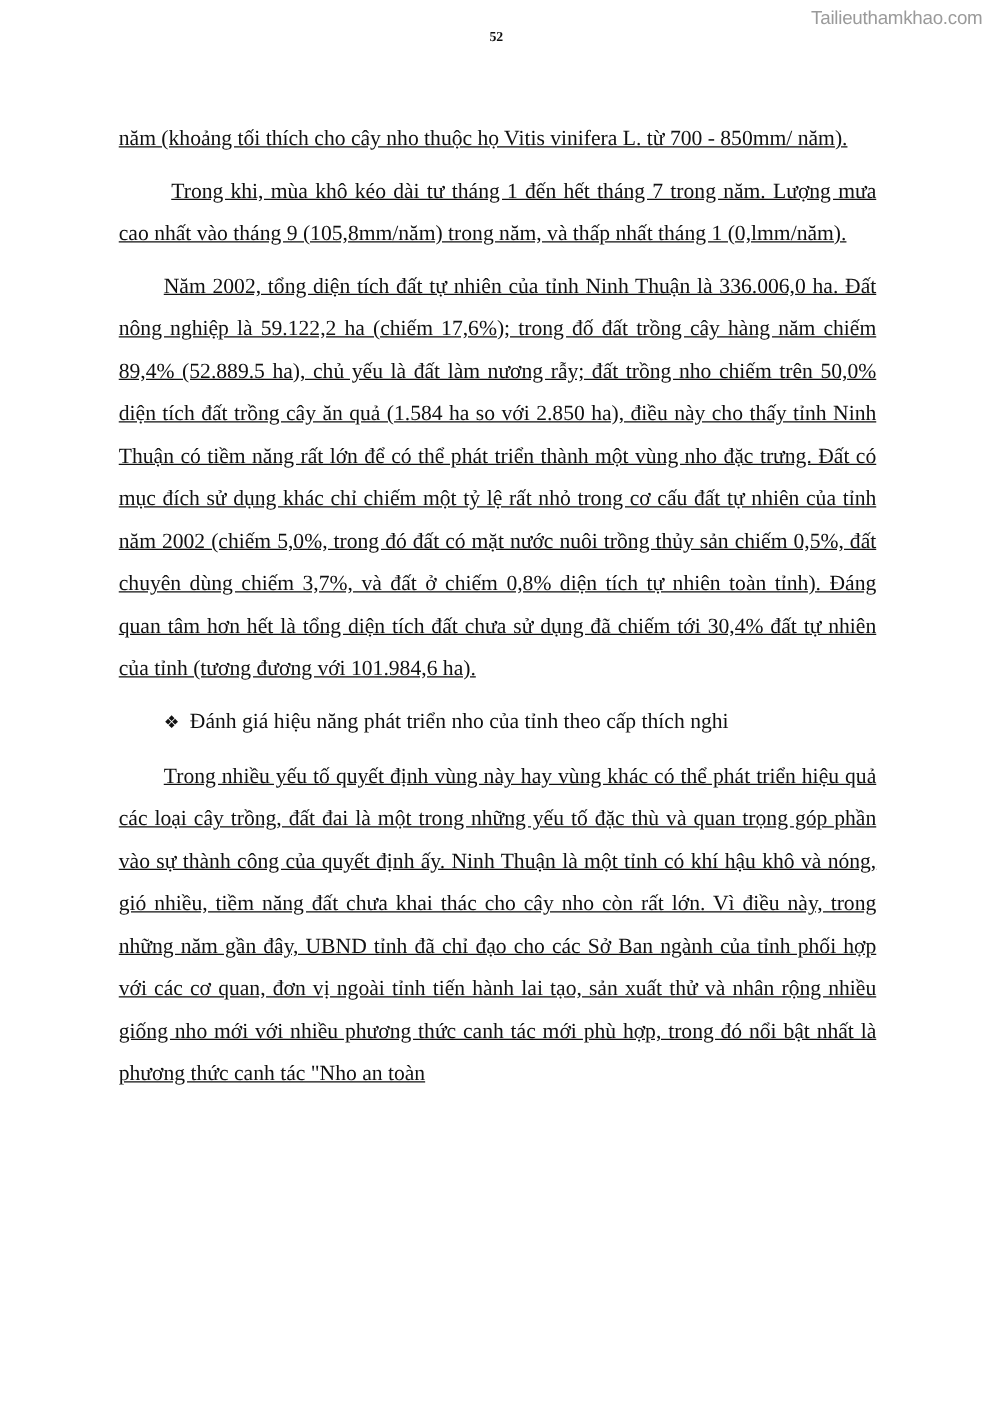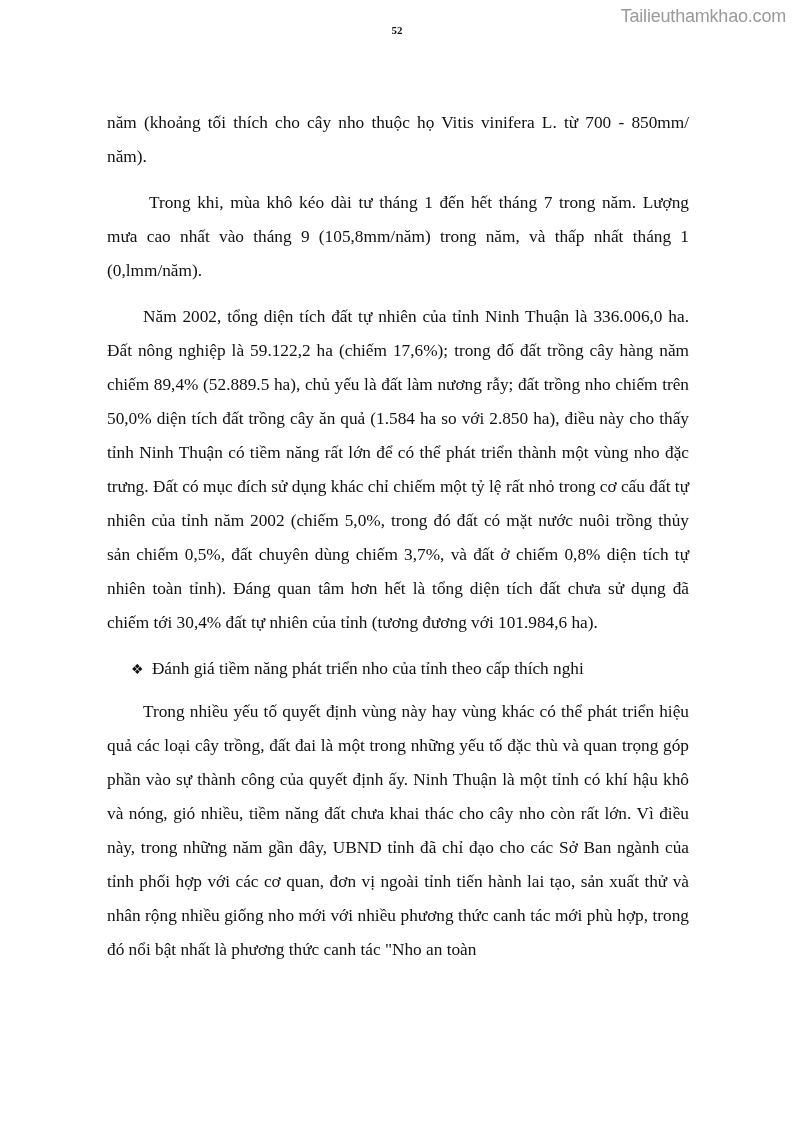--- a/index.html
+++ b/index.html
@@ -1,37 +1,37 @@
 <!DOCTYPE html>
 <html><head>
 <meta charset="utf-8">
 <style>
   html, body { margin: 0; padding: 0; background: #ffffff; }
   body { width: 794px; height: 1123px; position: relative; overflow: hidden;
          font-family: "Liberation Serif", "DejaVu Serif", serif; color: #111; }
   .watermark { position: absolute; top: 6px; right: 8px; font-family: "Liberation Sans", "DejaVu Sans", sans-serif;
-               font-size: 18px; color: #9a9a9a; letter-spacing: -0.2px; }
+               font-size: 15px; color: #9a9a9a; letter-spacing: -0.2px; }
   .page-number { position: absolute; top: 24px; left: 0; width: 794px; text-align: center;
                  font-weight: bold; font-size: 11px; }
   .content { position: absolute; top: 94px; left: 95px; width: 606px; font-size: 17.3px; line-height: 34px; }
-  .para { margin: 12px; text-align: justify; }
+  .para { margin: 0; text-align: justify; text-decoration: underline; }
   .para.indent { text-indent: 36px; }
   .para.indent2 { text-indent: 42px; }
   .gap { margin-top: 8px; }
   .bullet-heading { margin: 8px 0 0 0; padding-left: 36px; }
   .bullet-icon { font-size: 14px; margin-right: 4px; }
 </style>
 </head>
 <body>
 
 <div class="watermark">Tailieuthamkhao.com</div>
 <div class="page-number">52</div>
 
 <div class="content">
   <p class="para">năm (khoảng tối thích cho cây nho thuộc họ Vitis vinifera L. từ 700 - 850mm/ năm).</p>
   <p class="para indent2 gap">Trong khi, mùa khô kéo dài tư tháng 1 đến hết tháng 7 trong năm. Lượng mưa cao nhất vào tháng 9 (105,8mm/năm) trong năm, và thấp nhất tháng 1 (0,lmm/năm).</p>
   <p class="para indent gap">Năm 2002, tổng diện tích đất tự nhiên của tỉnh Ninh Thuận là 336.006,0 ha. Đất nông nghiệp là 59.122,2 ha (chiếm 17,6%); trong đố đất trồng cây hàng năm chiếm 89,4% (52.889.5 ha), chủ yếu là đất làm nương rẫy; đất trồng nho chiếm trên 50,0% diện tích đất trồng cây ăn quả (1.584 ha so với 2.850 ha), điều này cho thấy tỉnh Ninh Thuận có tiềm năng rất lớn để có thể phát triển thành một vùng nho đặc trưng. Đất có mục đích sử dụng khác chỉ chiếm một tỷ lệ rất nhỏ trong cơ cấu đất tự nhiên của tỉnh năm 2002 (chiếm 5,0%, trong đó đất có mặt nước nuôi trồng thủy sản chiếm 0,5%, đất chuyên dùng chiếm 3,7%, và đất ở chiếm 0,8% diện tích tự nhiên toàn tỉnh). Đáng quan tâm hơn hết là tổng diện tích đất chưa sử dụng đã chiếm tới 30,4% đất tự nhiên của tỉnh (tương đương với 101.984,6 ha).</p>
   <p class="bullet-heading">
     <span class="bullet-icon">❖</span>
-    <span>Đánh giá tiềm năng phát triển nho của tỉnh theo cấp thích nghi</span>
+    <span>Đánh giá hiệu năng phát triển nho của tỉnh theo cấp thích nghi</span>
   </p>
   <p class="para indent gap">Trong nhiều yếu tố quyết định vùng này hay vùng khác có thể phát triển hiệu quả các loại cây trồng, đất đai là một trong những yếu tố đặc thù và quan trọng góp phần vào sự thành công của quyết định ấy. Ninh Thuận là một tỉnh có khí hậu khô và nóng, gió nhiều, tiềm năng đất chưa khai thác cho cây nho còn rất lớn. Vì điều này, trong những năm gần đây, UBND tỉnh đã chỉ đạo cho các Sở Ban ngành của tỉnh phối hợp với các cơ quan, đơn vị ngoài tỉnh tiến hành lai tạo, sản xuất thử và nhân rộng nhiều giống nho mới với nhiều phương thức canh tác mới phù hợp, trong đó nổi bật nhất là phương thức canh tác "Nho an toàn</p>
 </div>
 
 </body></html>

